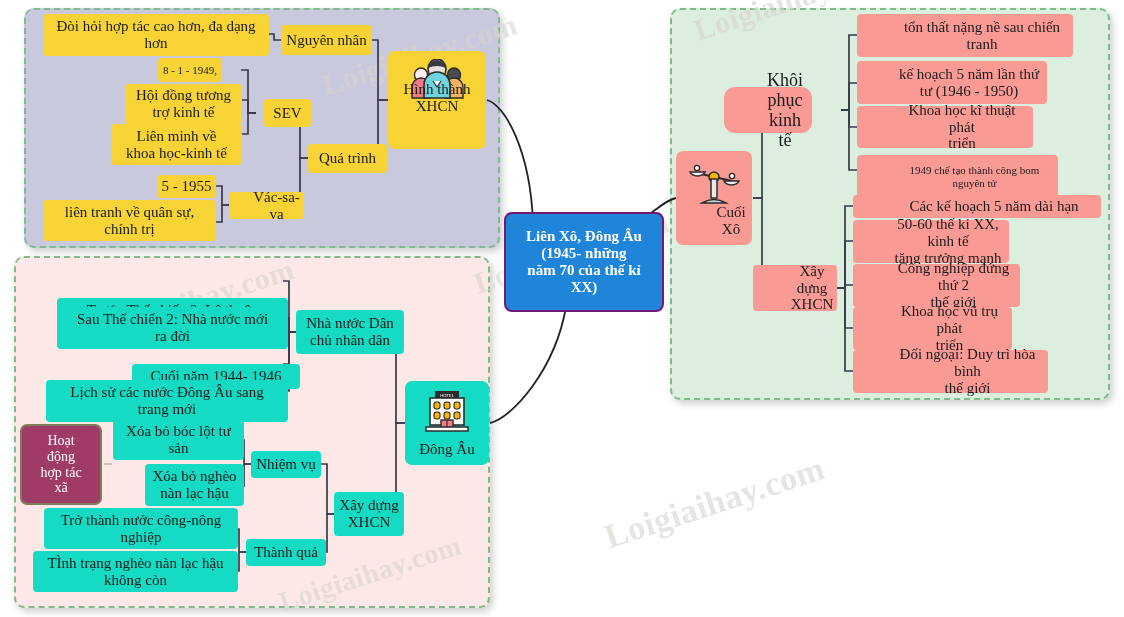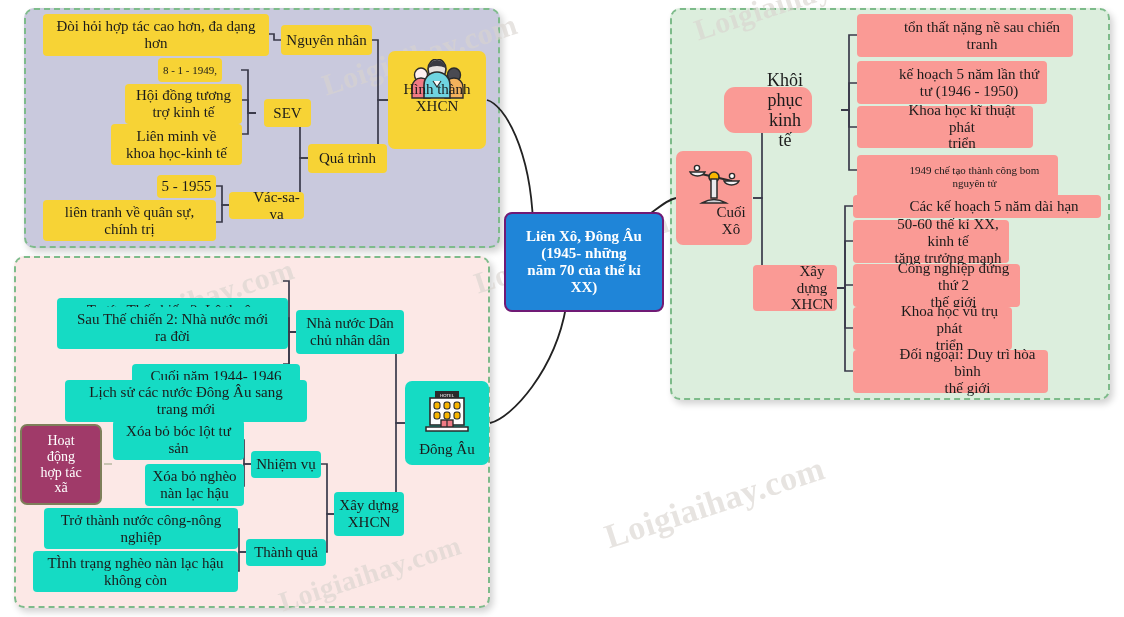--- a/index.html
+++ b/index.html
@@ -246,21 +246,21 @@
 chủ nhân dân</div>
 
   <div class="node teal" style="left:57px;top:262px;width:231px;height:41px;font-size:15px;margin-top:36px;">Trước Thế chiến 2: Lệ thuộc
 phương Tây</div>
 
   <div class="node teal" style="left:57px;top:307px;width:231px;height:42px;font-size:15px;">Sau Thế chiến 2: Nhà nước mới
 ra đời</div>
 
   <div class="node teal" style="left:132px;top:353px;width:168px;height:25px;font-size:15px;margin-top:11px;">Cuối năm 1944- 1946</div>
 
-  <div class="node teal" style="left:46px;top:380px;width:242px;height:42px;font-size:15px;margin-left:19px;">Lịch sử các nước Đông Âu sang
+  <div class="node teal" style="left:46px;top:380px;width:242px;height:42px;font-size:15px;">Lịch sử các nước Đông Âu sang
 trang mới</div>
 
   <div class="node teal" style="left:334px;top:492px;width:70px;height:44px;font-size:15px;">Xây dựng
 XHCN</div>
 
   <div class="node teal" style="left:251px;top:451px;width:70px;height:27px;font-size:15px;">Nhiệm vụ</div>
 
   <div class="node maroon" style="left:20px;top:424px;width:82px;height:81px;font-size:14px;">Hoạt
 động
 hợp tác

